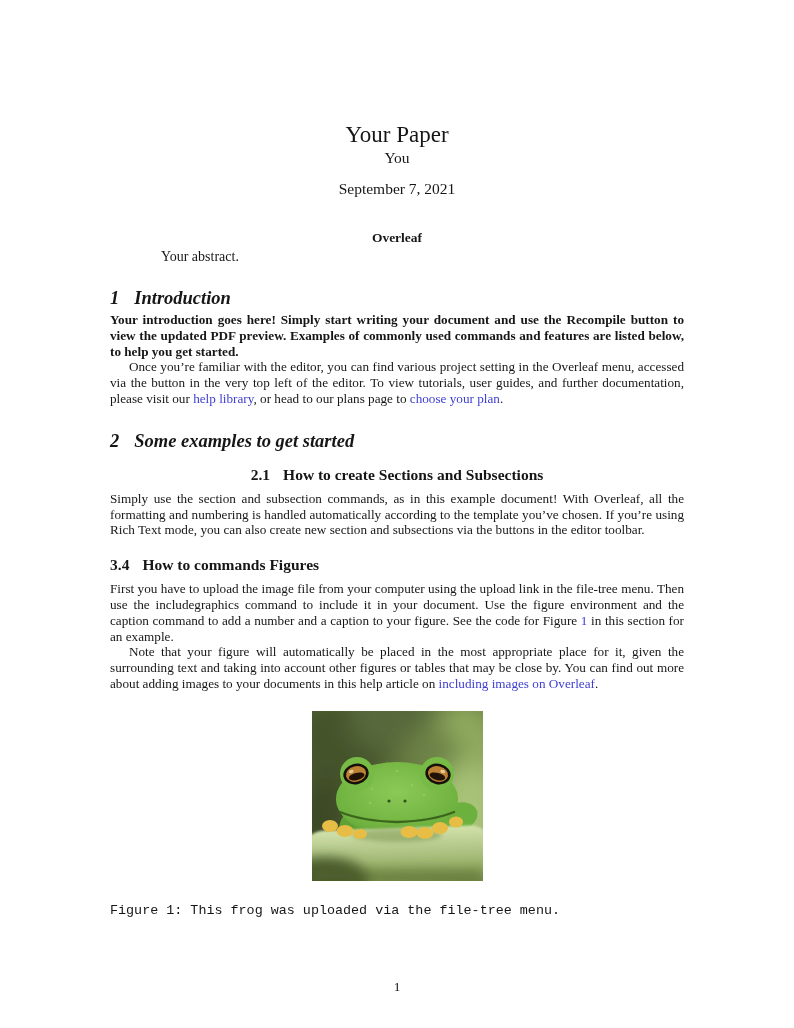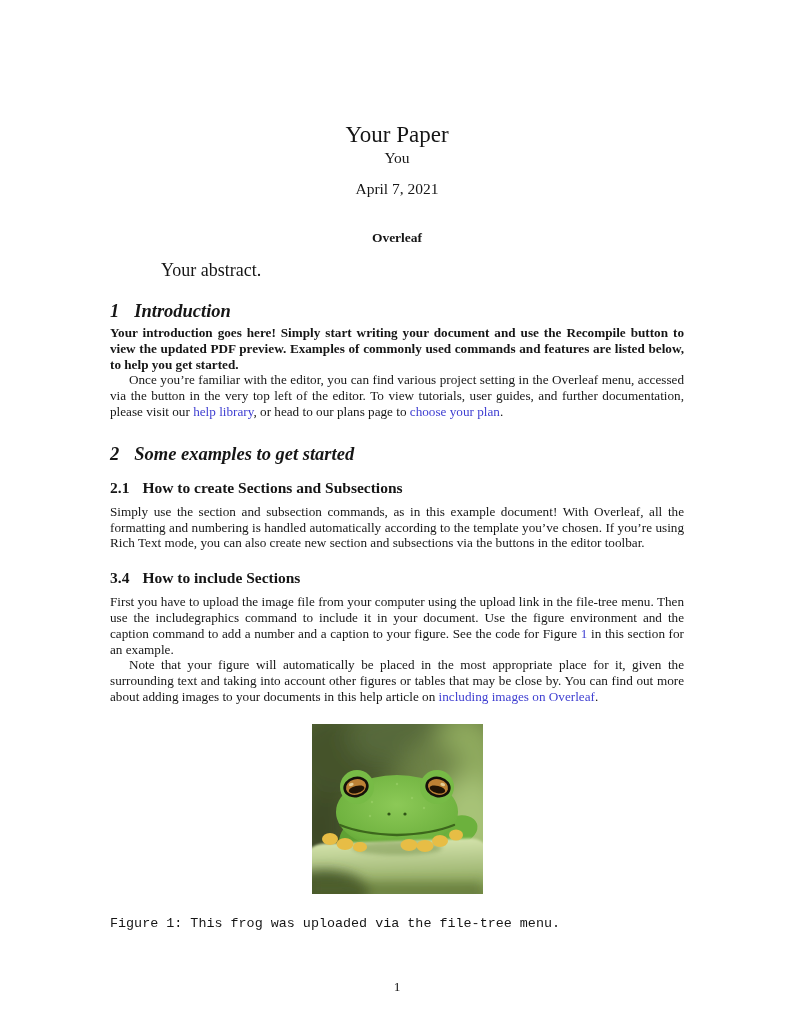--- a/index.html
+++ b/index.html
@@ -26,35 +26,35 @@
   }
   .doc-date {
     font-size: 15.5px; line-height: 19px; text-align: center;
     margin-top: 12px;
   }
   .abstract-heading {
     font-size: 13.5px; line-height: 17px; font-weight: 700;
     text-align: center; margin-top: 31px;
   }
   .abstract-body {
-    font-size: 18px; line-height: 16px;
-    margin-top: 16px; padding: 0 37px; text-indent: 14px;
+    font-size: 14px; line-height: 16px;
+    margin-top: 3px; padding: 0 37px; text-indent: 14px;
   }
   .section-heading {
     font-size: 18.5px; line-height: 23px; font-weight: 700;
     margin-top: 22px;
     font-style: italic;
   }
   .section-heading .sec-num { margin-right: 15px; }
   .subsection-heading {
     font-size: 15.5px; line-height: 19px; font-weight: 700;
   }
   .subsection-heading .sec-num { margin-right: 13px; }
   #heading-sec2 { margin-top: 23px; }
-  #heading-sec21 { margin-top: 12px; }
+  #heading-sec21 { margin-top: 12px; text-align: center; }
   #heading-sec22 { margin-top: 17px; }
   .body-para {
     font-size: 13.2px; line-height: 15.8px;
     text-align: justify;
   }
   .body-para.first-para { margin-top: 2px; font-weight: bold; }
   .body-para.after-heading { margin-top: 7px; }
   .body-para.indented { text-indent: 19px; }
   a.doc-link, .doc-link {
     color: var(--link-color);
@@ -79,42 +79,42 @@
     font-size: 13.5px;
   }
 </style>
 </head>
 <body>
 
 <div class="page">
 
   <h1 class="doc-title">Your Paper</h1>
   <div class="doc-author">You</div>
-  <div class="doc-date">April 7, 2021</div>
+  <div class="doc-date">September 7, 2021</div>
 
   <div class="abstract-heading">Overleaf</div>
   <p class="abstract-body">Your abstract.</p>
 
   <h2 class="section-heading" id="heading-sec1">
     <span class="sec-num">1</span><span>Introduction</span>
   </h2>
   <p class="body-para first-para"><span>Your introduction goes here! Simply start writing your document and use the Recompile button to view the updated PDF preview. Examples of commonly used commands and features are listed below, to help you get started.</span></p>
   <p class="body-para indented"><span>Once you’re familiar with the editor, you can find various project setting in the Overleaf menu, accessed via the button in the very top left of the editor. To view tutorials, user guides, and further documentation, please visit our </span><a class="doc-link" href="#">help library</a><span>, or head to our plans page to </span><a class="doc-link" href="#">choose your plan</a><span>.</span></p>
 
   <h2 class="section-heading" id="heading-sec2">
     <span class="sec-num">2</span><span>Some examples to get started</span>
   </h2>
 
   <h3 class="subsection-heading" id="heading-sec21">
     <span class="sec-num">2.1</span><span>How to create Sections and Subsections</span>
   </h3>
   <p class="body-para after-heading"><span>Simply use the section and subsection commands, as in this example document! With Overleaf, all the formatting and numbering is handled automatically according to the template you’ve chosen. If you’re using Rich Text mode, you can also create new section and subsections via the buttons in the editor toolbar.</span></p>
 
   <h3 class="subsection-heading" id="heading-sec22">
-    <span class="sec-num">3.4</span><span>How to include Sections</span>
+    <span class="sec-num">3.4</span><span>How to commands Figures</span>
   </h3>
   <p class="body-para after-heading"><span>First you have to upload the image file from your computer using the upload link in the file-tree menu. Then use the includegraphics command to include it in your document. Use the figure environment and the caption command to add a number and a caption to your figure. See the code for Figure </span><a class="doc-link" href="#">1</a><span> in this section for an example.</span></p>
   <p class="body-para indented"><span>Note that your figure will automatically be placed in the most appropriate place for it, given the surrounding text and taking into account other figures or tables that may be close by. You can find out more about adding images to your documents in this help article on </span><a class="doc-link" href="#">including images on Overleaf</a><span>.</span></p>
 
   <figure class="doc-figure">
     <svg width="171" height="170" viewBox="0 0 171 170" role="img">
       <defs>
         <filter id="b12" x="-60%" y="-60%" width="220%" height="220%">
             <feGaussianBlur stdDeviation="12"></feGaussianBlur>
           </filter>

